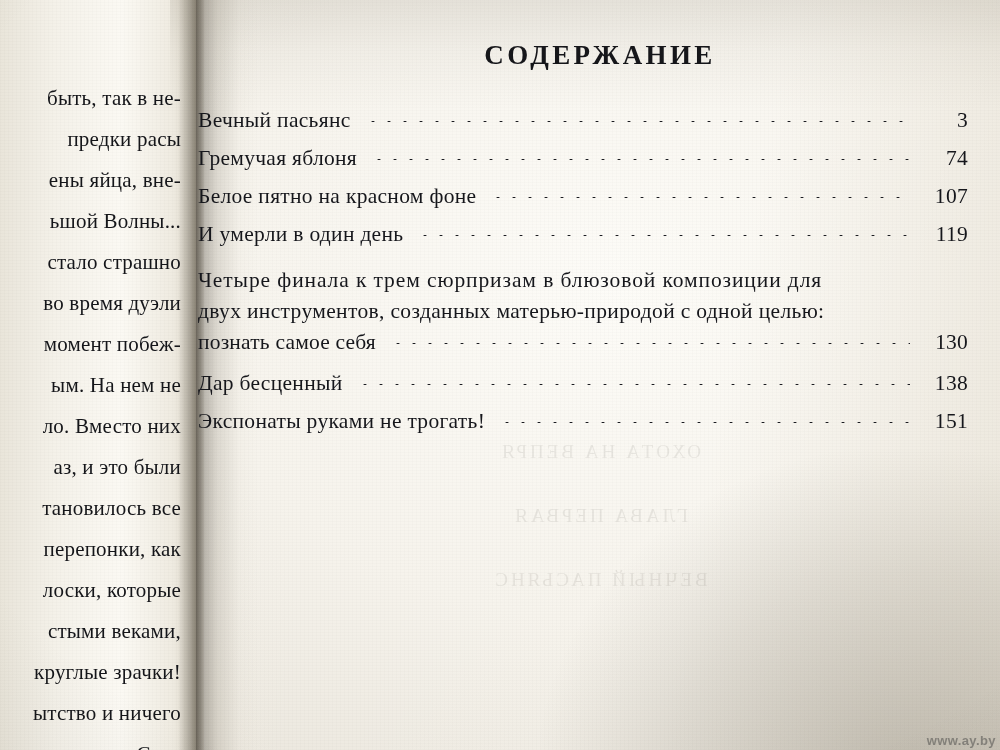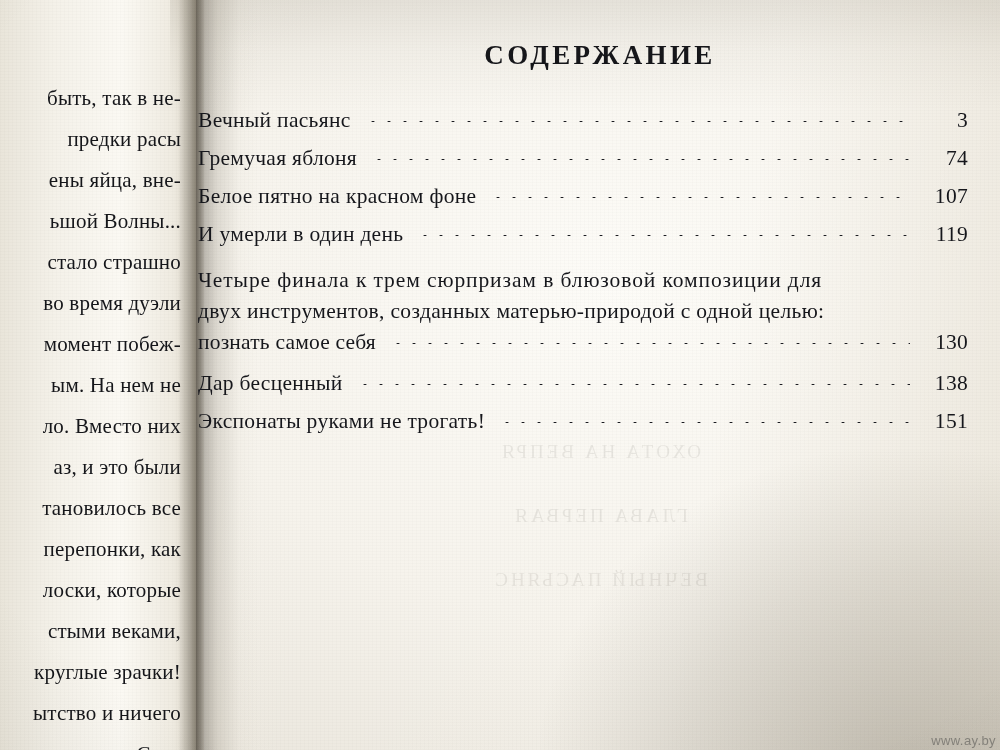--- a/index.html
+++ b/index.html
@@ -173,20 +173,21 @@
 
   
   .watermark {
     position: absolute;
     right: 4px;
     bottom: 2px;
     font-family: "Liberation Sans", sans-serif;
     font-size: 13px;
     color: rgba(120,118,112,0.85);
     letter-spacing: 0.4px;
+    font-weight: bold;
   }
 
   
   .grain {
     position: absolute;
     inset: 0;
     opacity: 0.055;
     pointer-events: none;
     background-image:
       repeating-linear-gradient(0deg, rgba(0,0,0,0.5) 0px, rgba(0,0,0,0) 1px, rgba(0,0,0,0) 3px),

